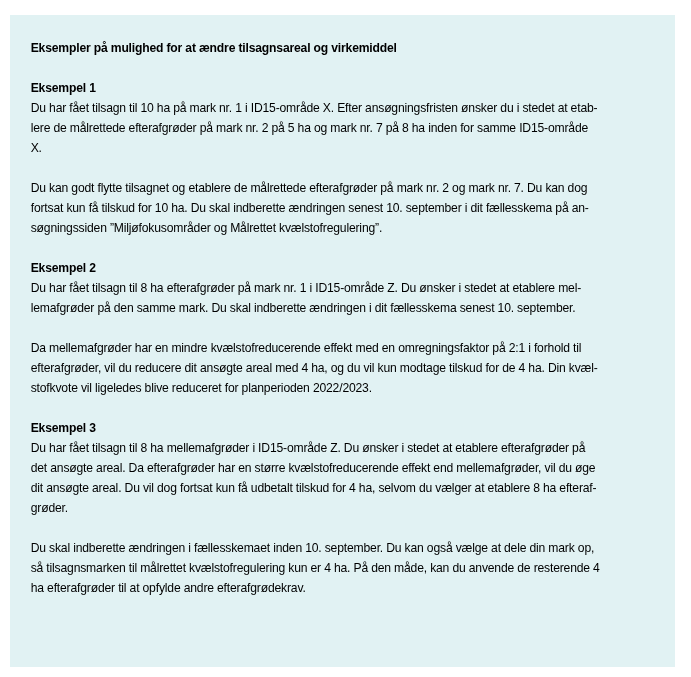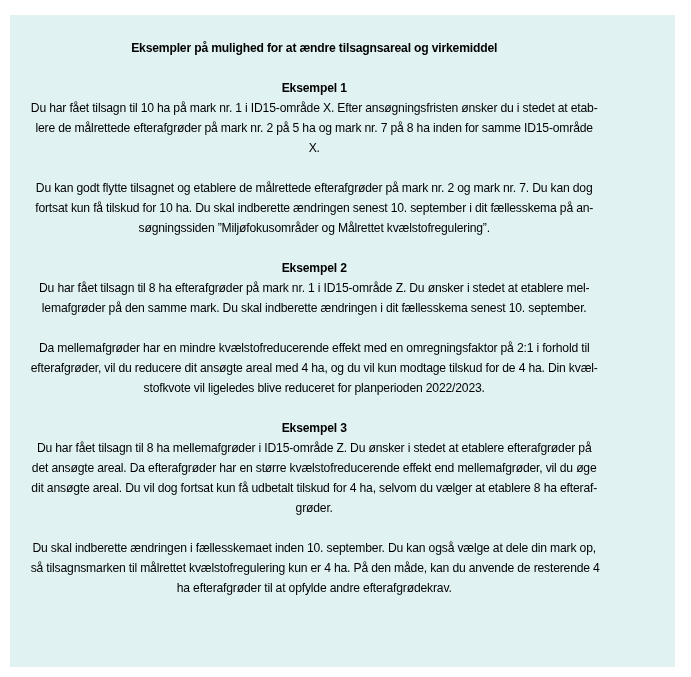--- a/index.html
+++ b/index.html
@@ -17,21 +17,20 @@
     background: #ffffff;
   }
   .info-box {
     position: absolute;
     left: 10px;
     top: 15px;
     width: 665px;
     height: 652px;
     background: #e1f2f3;
     overflow: hidden;
-    text-align: center;
   }
   .content {
     padding: 23px 12px 0 23px;
     color: #000000;
     font-size: 13.5px;
     line-height: 20px;
     letter-spacing: -0.2px;
     transform: scaleX(0.9);
     transform-origin: 0 0;
   }

